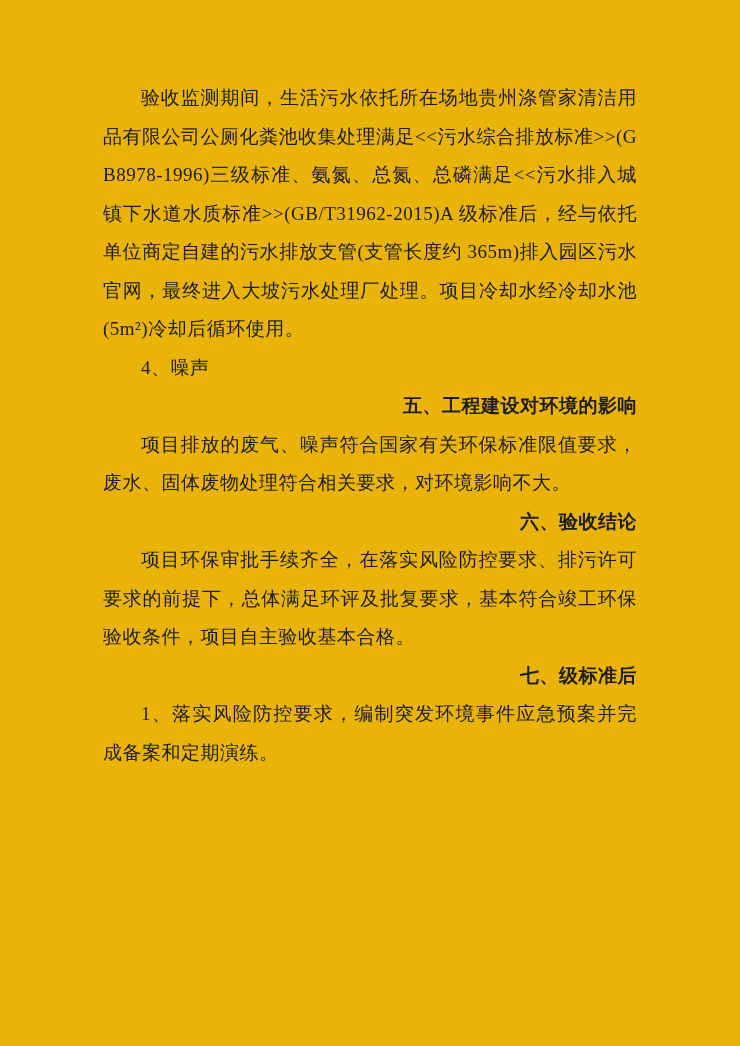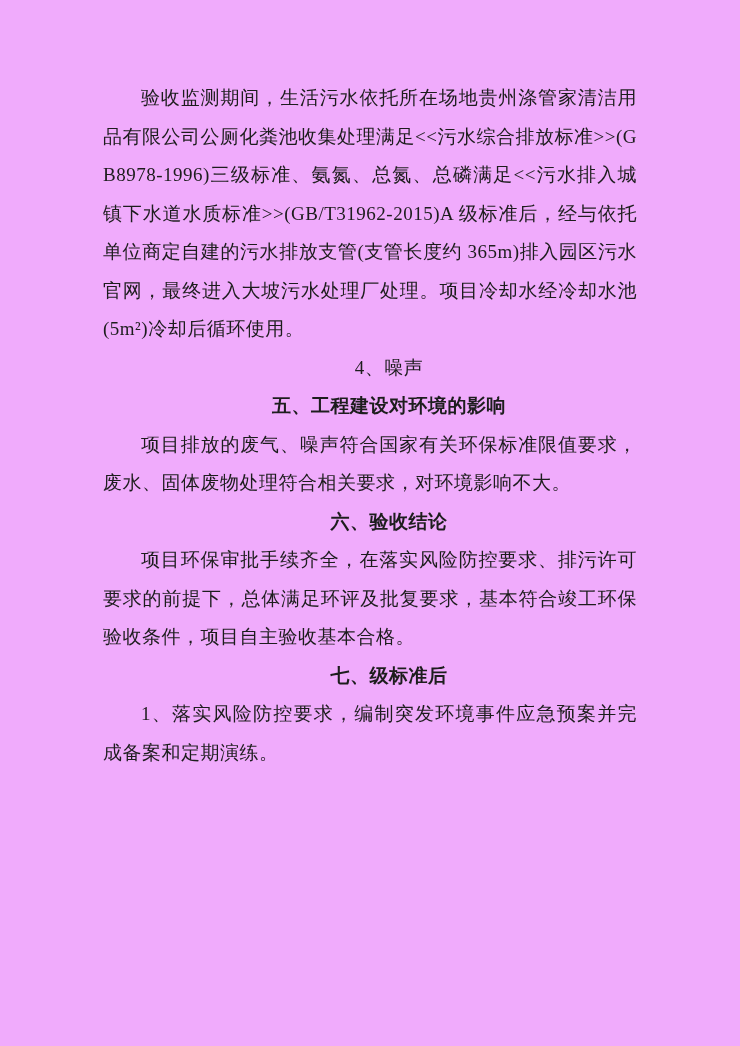--- a/index.html
+++ b/index.html
@@ -4,21 +4,21 @@
 <style>
   html, body {
     margin: 0;
     padding: 0;
     background: #ffffff;
   }
   .page {
     position: relative;
     width: 740px;
     height: 1046px;
-    background: #f0abfc;
+    background: #eab308;
     overflow: hidden;
   }
   .content {
     position: absolute;
     left: 103px;
     top: 79px;
     width: 534px;
     font-family: "Liberation Serif", "DejaVu Serif", serif;
     color: #1d1d1d;
   }
@@ -26,24 +26,24 @@
     margin: 0;
     font-size: 19px;
     line-height: 38.5px;
     text-indent: 2em;
     text-align: justify;
     letter-spacing: 0.5px;
     word-break: break-all;
   }
   .heading {
     font-weight: bold;
-    text-align: center;
+    text-align: right;
   }
   .subitem {
-    text-align: center;
+    text-align: left;
   }
 </style>
 </head>
 <body>
 
 <div class="page">
   <div class="content">
     <p class="para">验收监测期间，生活污水依托所在场地贵州涤管家清洁用品有限公司公厕化粪池收集处理满足&lt;&lt;污水综合排放标准&gt;&gt;(GB8978-1996)三级标准、氨氮、总氮、总磷满足&lt;&lt;污水排入城镇下水道水质标准&gt;&gt;(GB/T31962-2015)A 级标准后，经与依托单位商定自建的污水排放支管(支管长度约 365m)排入园区污水官网，最终进入大坡污水处理厂处理。项目冷却水经冷却水池(5m²)冷却后循环使用。</p>
     <p class="subitem">4、噪声</p>
     <p class="heading">五、工程建设对环境的影响</p>

